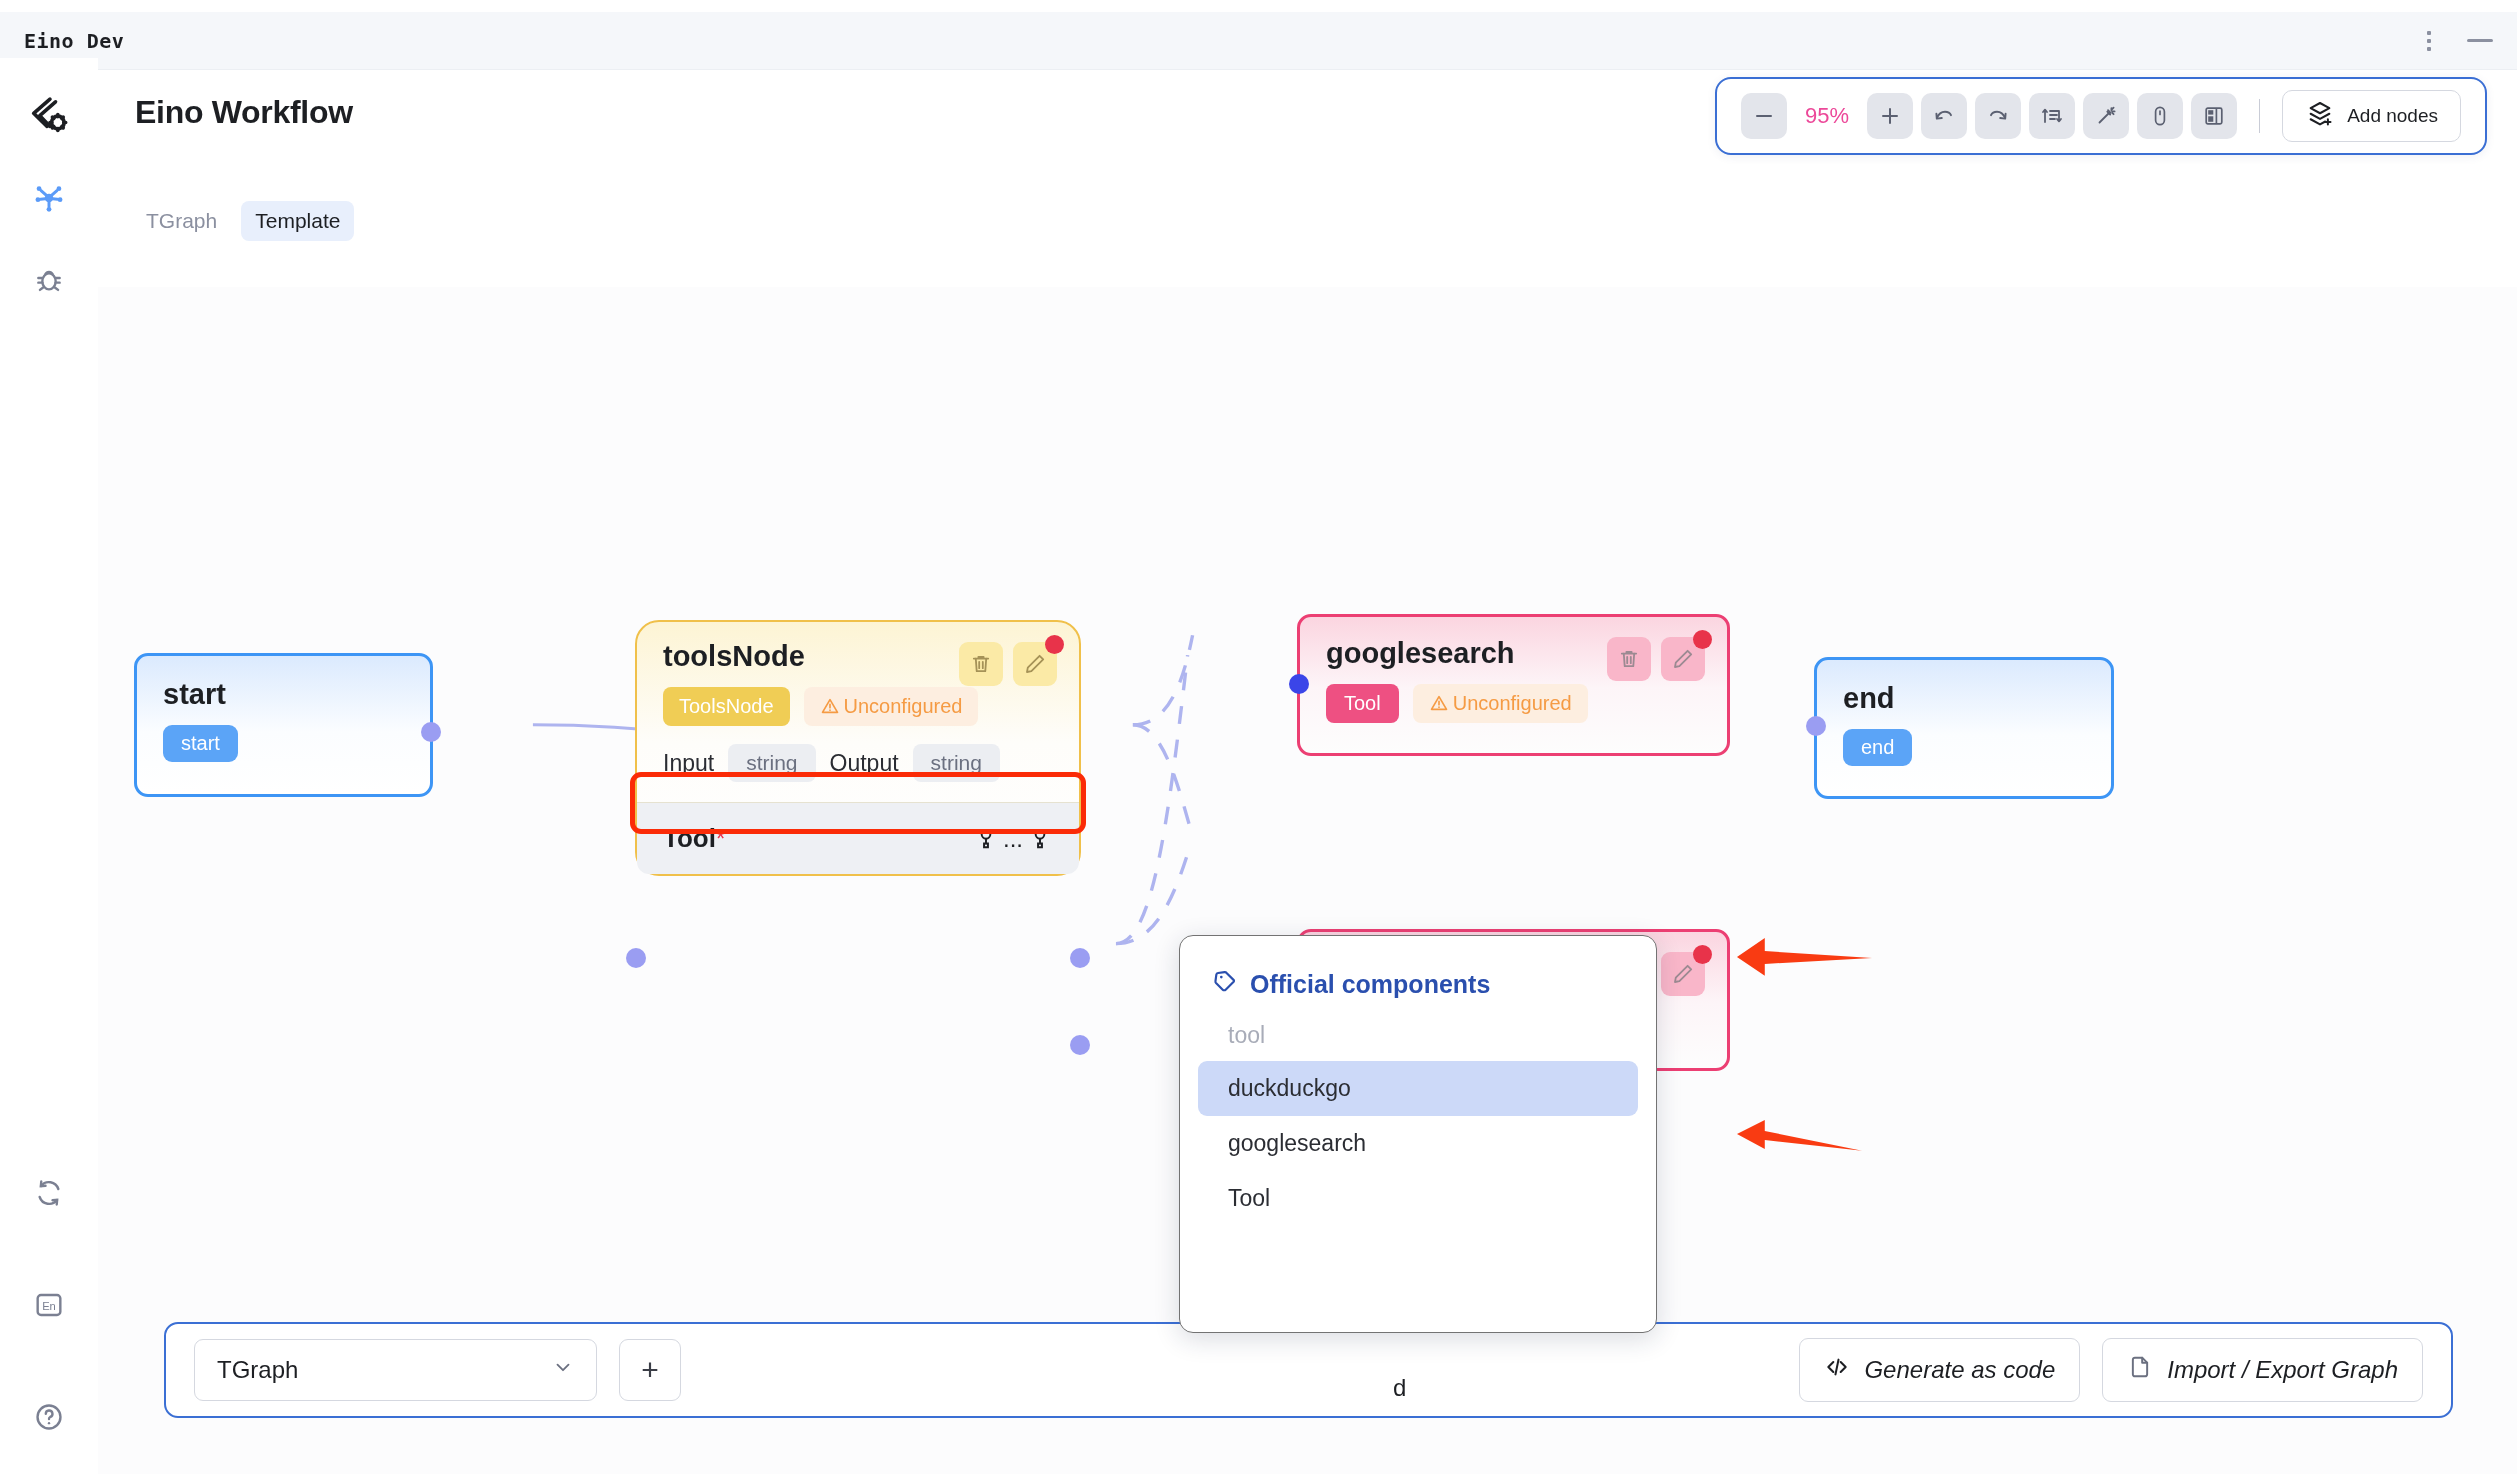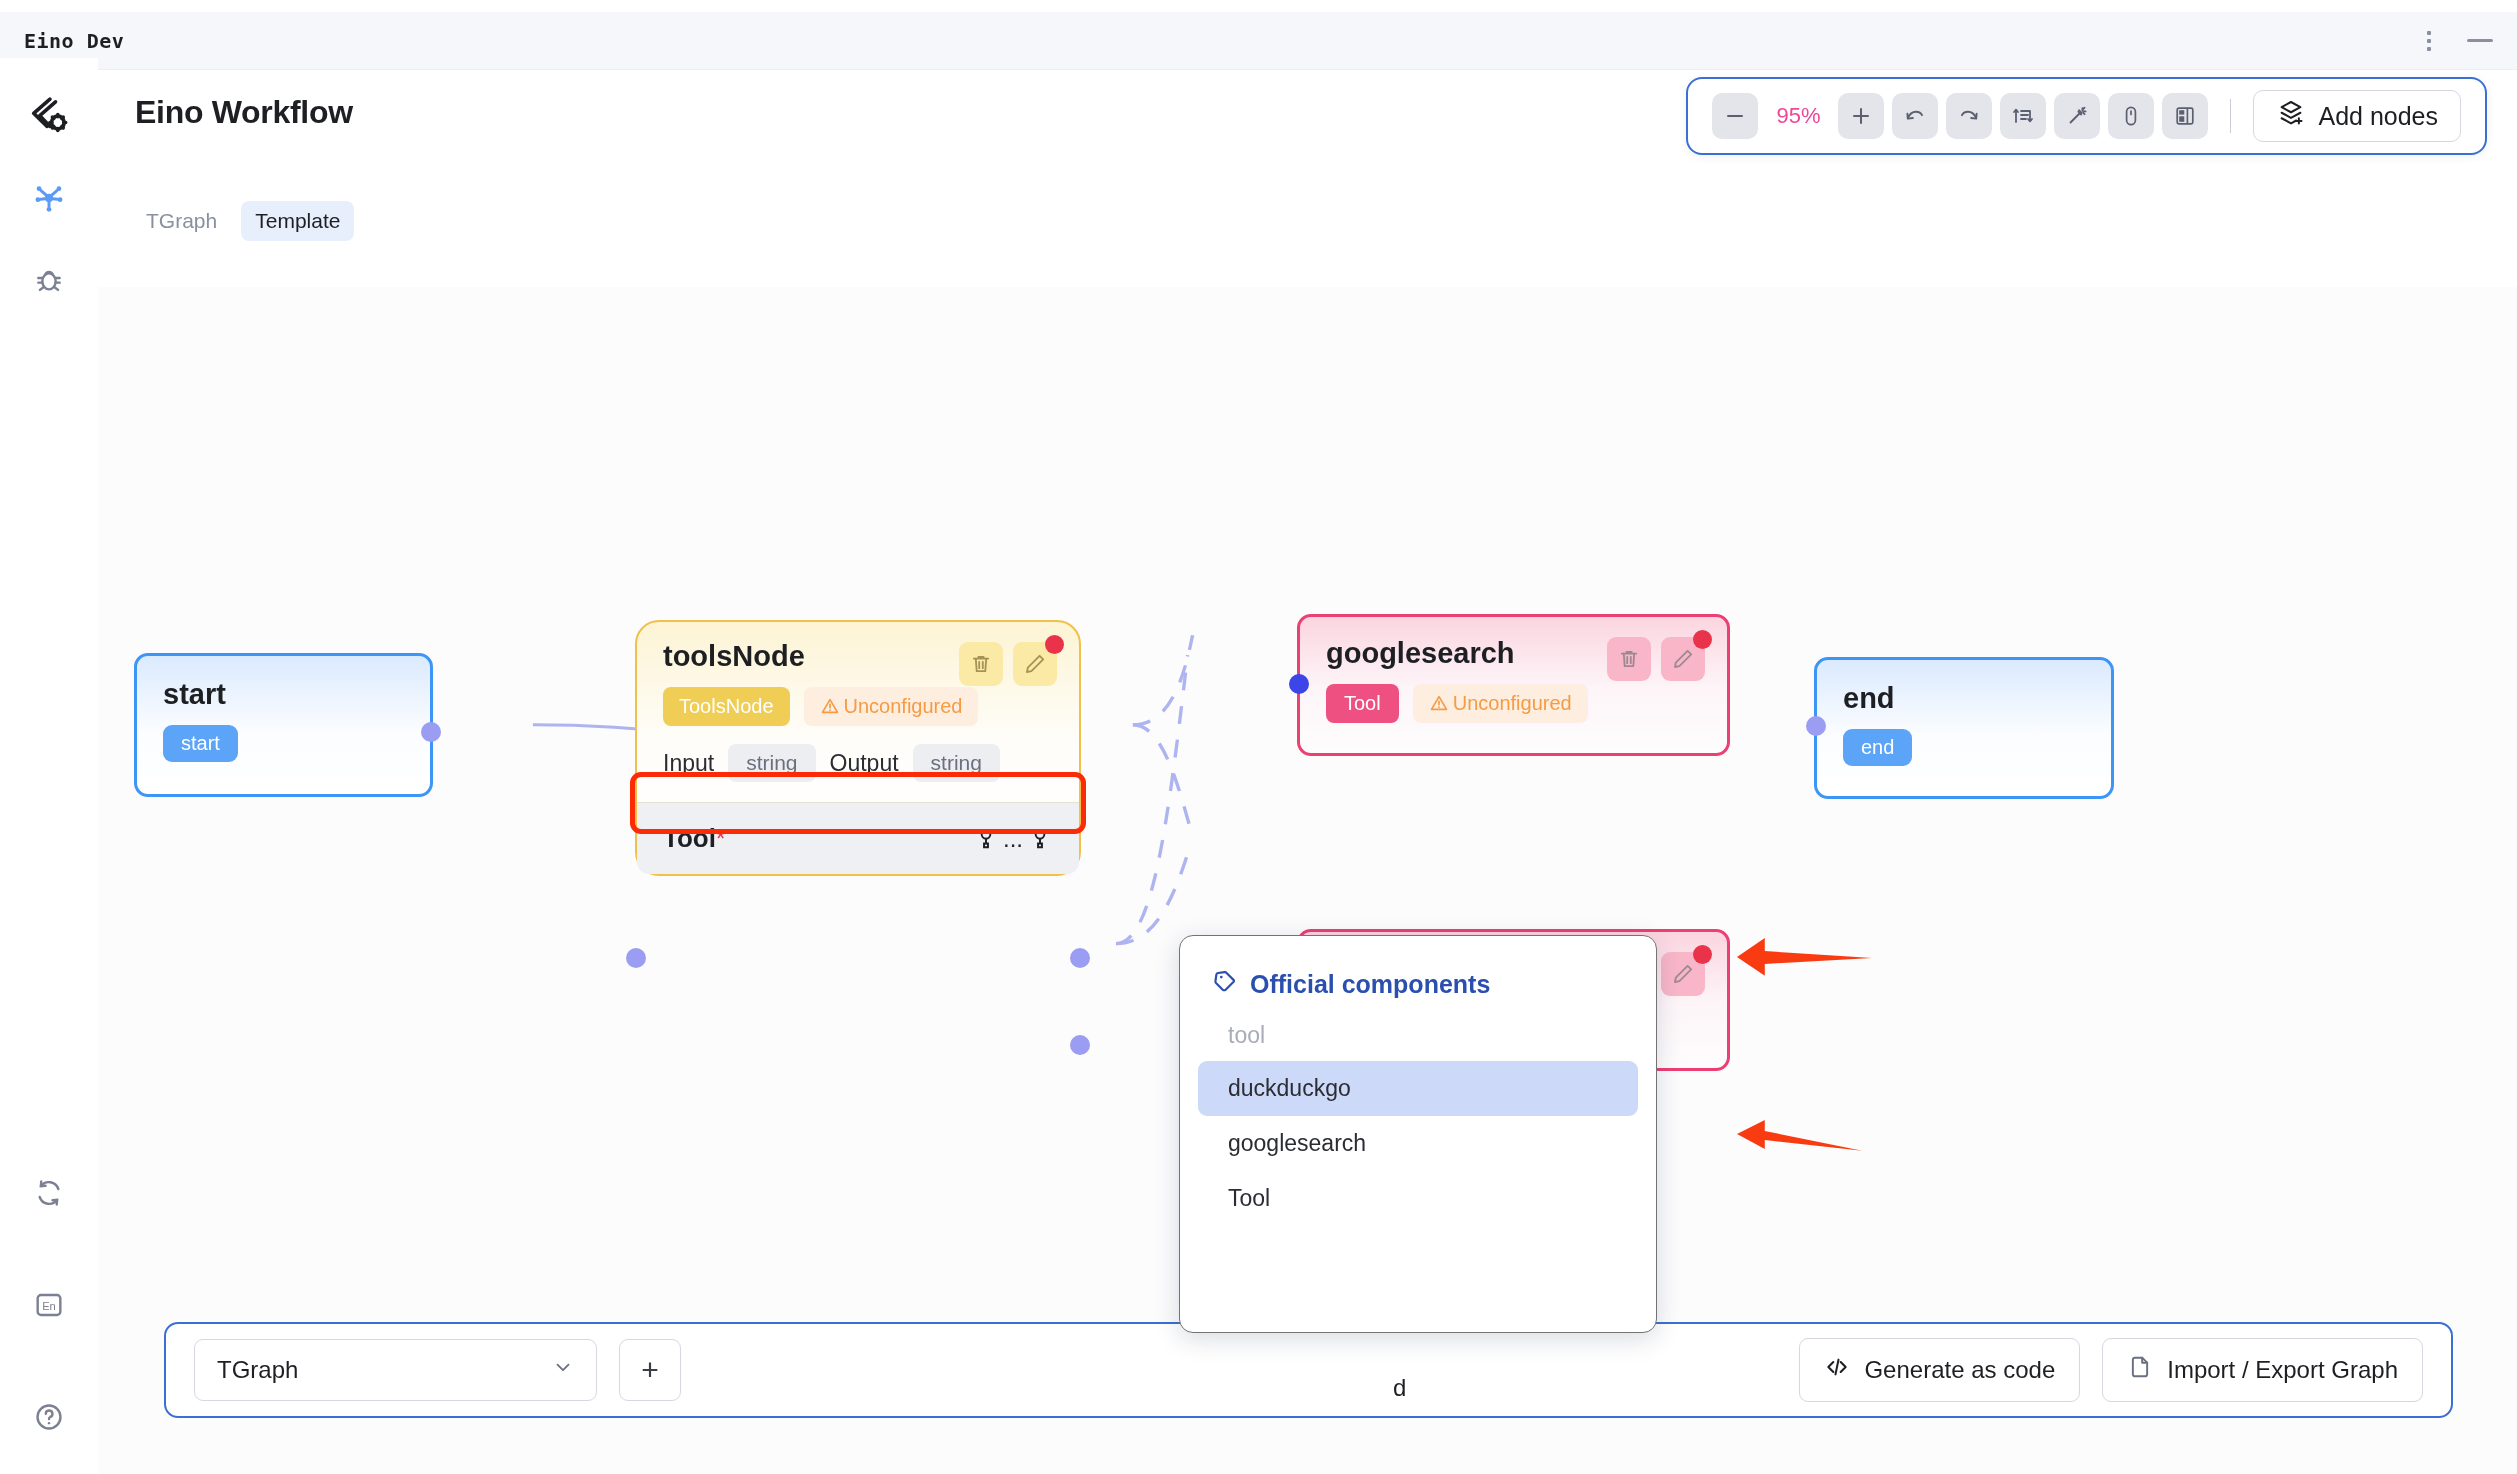--- a/index.html
+++ b/index.html
@@ -67,21 +67,21 @@
   .tb-btn {
     width: 46px; height: 46px; border-radius: 10px; background: #e3e5eb;
     display: flex; align-items: center; justify-content: center; cursor: pointer;
     border: none;
   }
   .tb-zoom { font-size: 22px; color: #ec4899; min-width: 64px; text-align: center; }
   .tb-sep { width: 1px; height: 34px; background: #c9ccd6; margin: 0 14px; }
   .addnodes {
     height: 52px; border: 1px solid #d5d8e0; border-radius: 10px; background: #fff;
     display: flex; align-items: center; gap: 12px; padding: 0 22px; cursor: pointer;
-    font-size: 25px; color: #1d1f23; font-weight: 400;
+    font-size: 19px; color: #1d1f23; font-weight: 400;
   }
 
   
   .canvas { position: absolute; left: 98px; top: 287px; width: 2420px; height: 1188px; background: #fcfcfd; }
 
   
   .node { position: absolute; border-radius: 14px; }
 
   .node-se {
     border: 3px solid #3d95f5;
@@ -161,21 +161,21 @@
   }
   .select {
     width: 403px; height: 62px; border: 1px solid #d5d8e0; border-radius: 9px;
     display: flex; align-items: center; padding: 0 22px; font-size: 24px; color: #1d1f23; cursor: pointer; background: #fff;
   }
   .select .chev { margin-left: auto; color: #6b7080; font-size: 22px; }
   .plus-btn {
     width: 62px; height: 62px; border: 1px solid #d5d8e0; border-radius: 9px; background: #fff;
     display: flex; align-items: center; justify-content: center; font-size: 30px; color: #3a3d46; cursor: pointer;
   }
-  .bb-right { margin-left: auto; display: flex; align-items: center; gap: 22px; }
+  .bb-right { margin-left: auto; display: flex; align-items: center; gap: 22px; font-style: italic; }
   .bb-btn {
     height: 64px; border: 1px solid #d5d8e0; border-radius: 9px; background: #fff;
     display: flex; align-items: center; gap: 14px; padding: 0 24px; font-size: 24px; color: #1d1f23; cursor: pointer;
   }
   .bb-hidden { position: absolute; left: 1393px; bottom: 72px; font-size: 24px; color: #1d1f23; z-index: 5; }
 
   .arrow { position: absolute; pointer-events: none; }
 </style>
 </head>
 <body>

